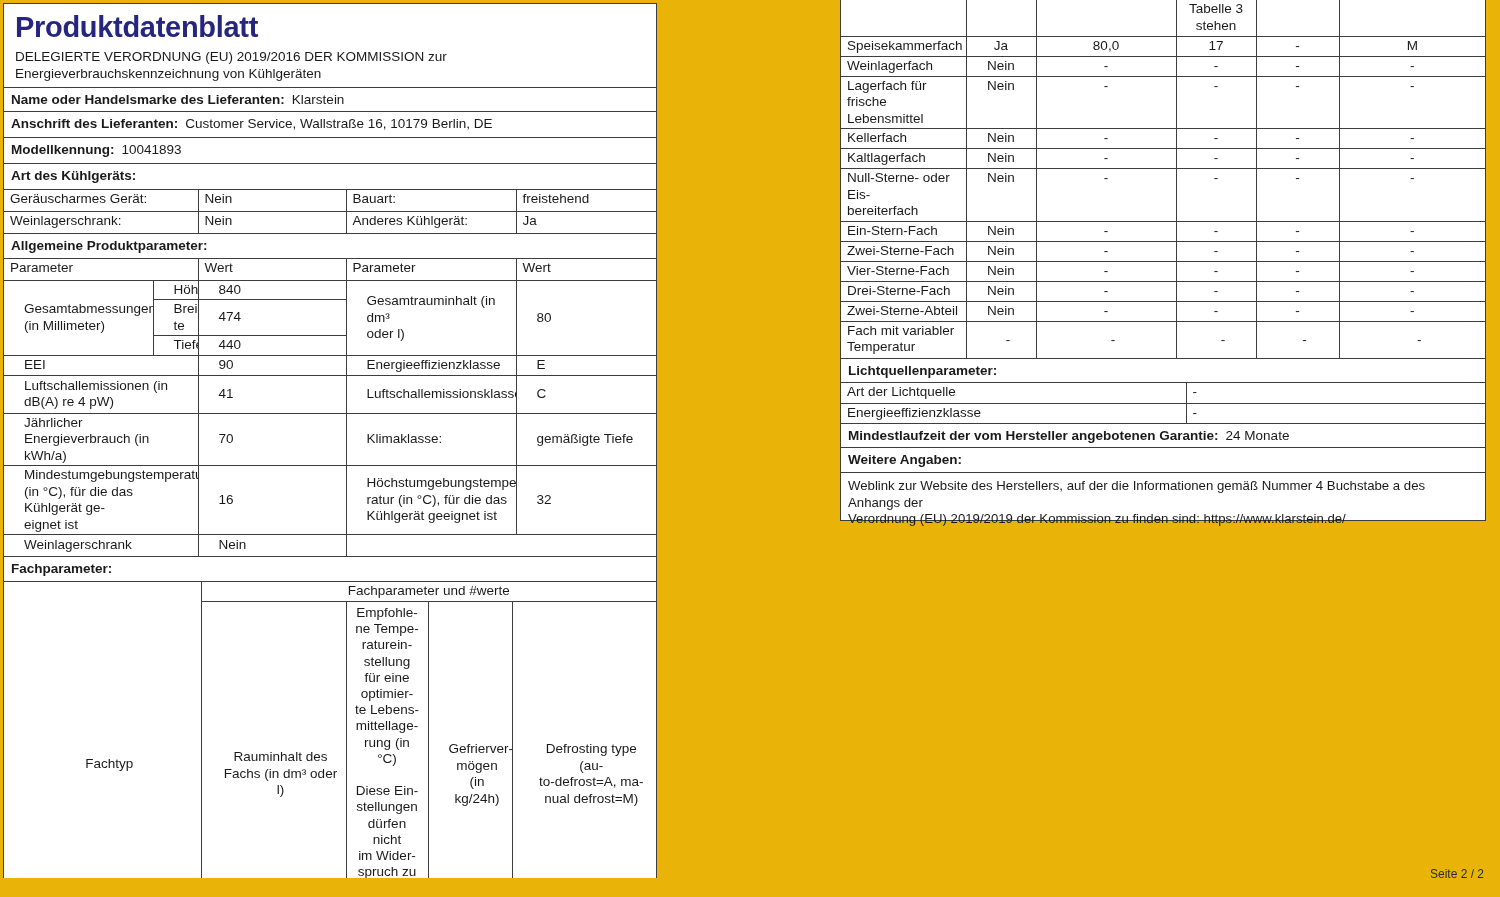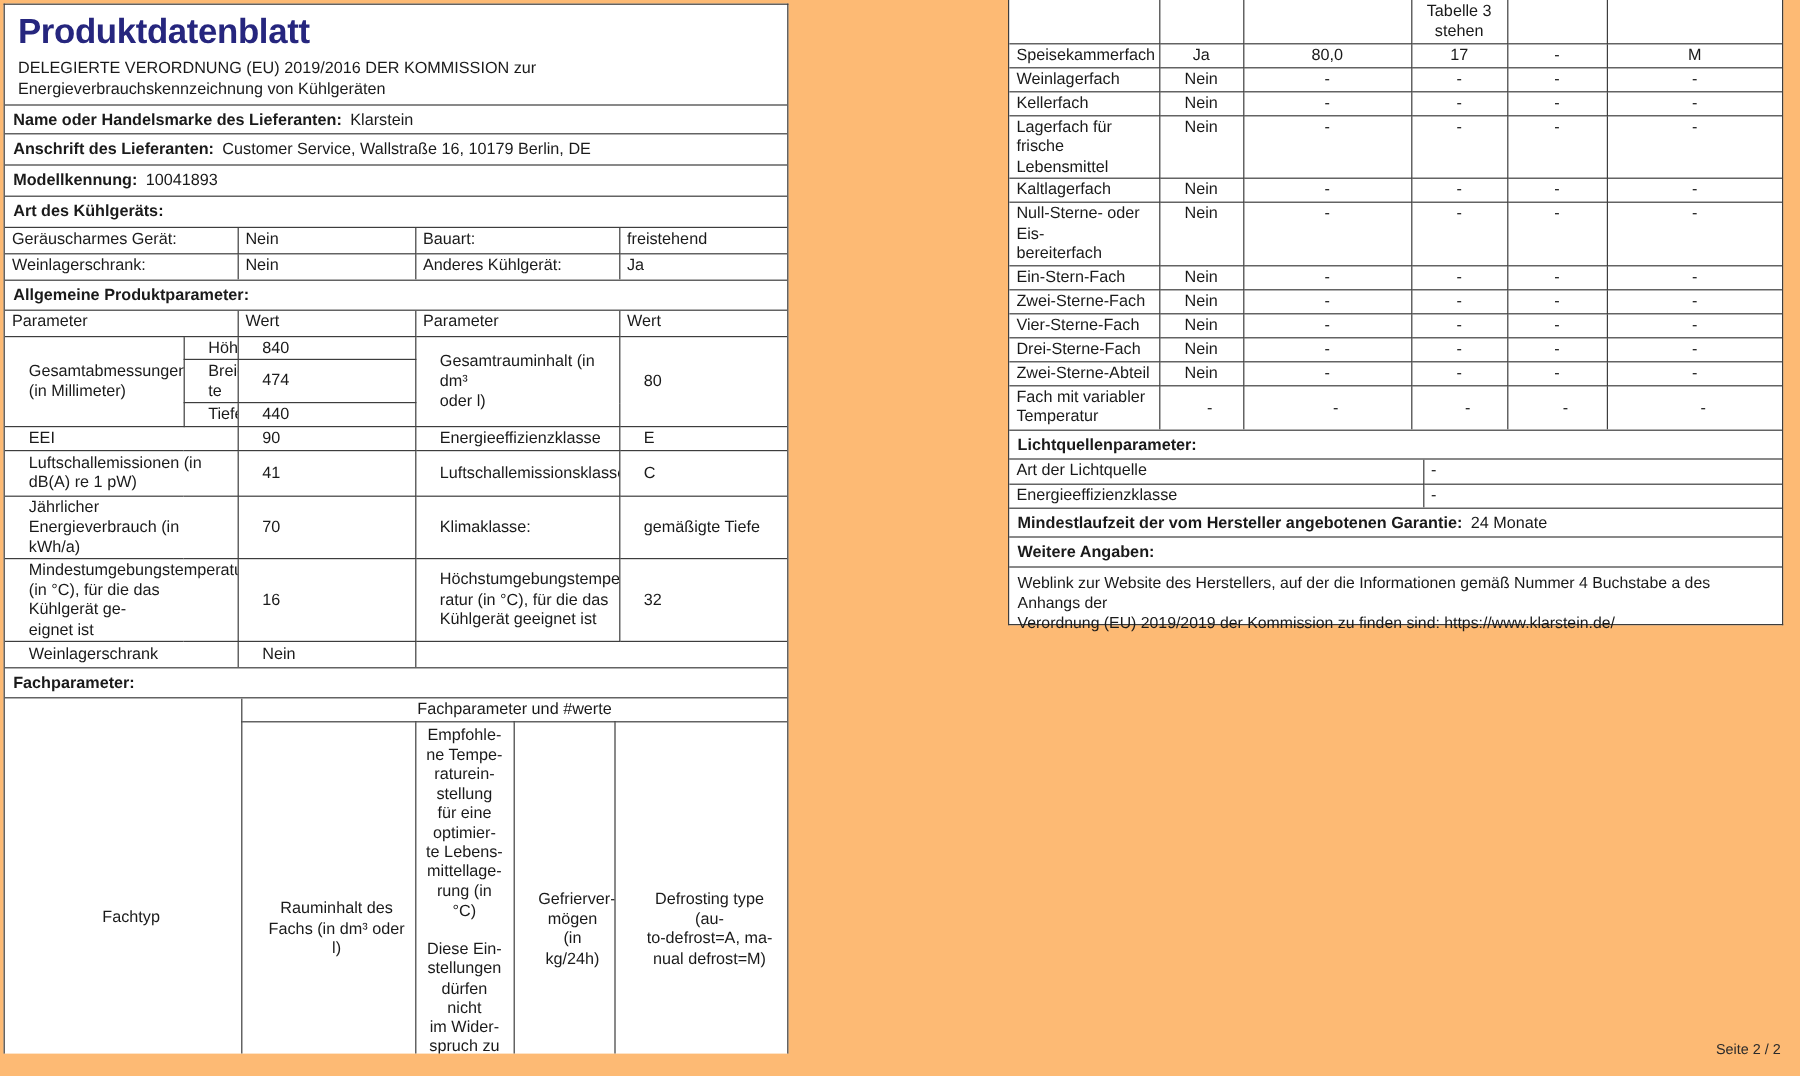--- a/index.html
+++ b/index.html
@@ -1,17 +1,17 @@
 <!DOCTYPE html>
 <html><head>
 <meta charset="utf-8">
 <style>
   html,body{margin:0;padding:0;background:#ffffff;}
   #canvas{
-    position:relative;width:1500px;height:897px;background:#fdba74;overflow:hidden;
+    position:relative;width:1500px;height:897px;background:#eab308;overflow:hidden;
     font-family:"Liberation Sans", sans-serif;color:#1a1a1a;font-size:13.5px;line-height:16.5px;
   }
   .page{position:absolute;background:#fff;box-sizing:border-box;}
   #page1{left:3px;top:3px;width:654px;height:875px;border:1px solid #3d3d3d;border-bottom:none;overflow:hidden;}
   #page2{left:840px;top:0;width:646px;border:1px solid #3d3d3d;border-top:none;}
   #page1 > *, #page2 > *{box-sizing:border-box;}
   #page1 > * + *, #page2 > * + *{border-top:1px solid #3d3d3d;}
 
   .hdrblock{height:83px;padding:7px 11px;overflow:hidden;}
   .doc-title{font-size:29px;line-height:33px;font-weight:bold;color:#26267e;letter-spacing:-0.3px;}
@@ -128,21 +128,21 @@
           <td class="vm">440</td>
         </tr>
         <tr style="height:19px">
           <td colspan="2" class="vm pl">EEI</td>
           <td class="vm">90</td>
           <td class="vm pl">Energieeffizienzklasse</td>
           <td class="vm">E</td>
         </tr>
         <tr style="height:38px">
           <td colspan="2" class="vm pl">Luftschallemissionen (in
-dB(A) re 1 pW)</td>
+dB(A) re 4 pW)</td>
           <td class="vm">41</td>
           <td class="vm pl">Luftschallemissionsklasse</td>
           <td class="vm">C</td>
         </tr>
         <tr style="height:37px">
           <td colspan="2" class="vm pl">Jährlicher Energieverbrauch (in
 kWh/a)</td>
           <td class="vm">70</td>
           <td class="vm pl">Klimaklasse:</td>
           <td class="vm">gemäßigte Tiefe</td>
@@ -252,38 +252,38 @@
           <td class="c">M</td>
         </tr>
         <tr style="height:20px">
           <td class="pl">Weinlagerfach</td>
           <td class="c">Nein</td>
           <td class="c">-</td>
           <td class="c">-</td>
           <td class="c">-</td>
           <td class="c">-</td>
         </tr>
-        <tr style="height:20px">
-          <td class="pl">Kellerfach</td>
-          <td class="c">Nein</td>
-          <td class="c">-</td>
-          <td class="c">-</td>
-          <td class="c">-</td>
-          <td class="c">-</td>
-        </tr>
         <tr style="height:37px">
           <td class="pl">Lagerfach für frische
 Lebensmittel</td>
           <td class="c">Nein</td>
           <td class="c">-</td>
           <td class="c">-</td>
           <td class="c">-</td>
           <td class="c">-</td>
         </tr>
         <tr style="height:20px">
+          <td class="pl">Kellerfach</td>
+          <td class="c">Nein</td>
+          <td class="c">-</td>
+          <td class="c">-</td>
+          <td class="c">-</td>
+          <td class="c">-</td>
+        </tr>
+        <tr style="height:20px">
           <td class="pl">Kaltlagerfach</td>
           <td class="c">Nein</td>
           <td class="c">-</td>
           <td class="c">-</td>
           <td class="c">-</td>
           <td class="c">-</td>
         </tr>
         <tr style="height:37px">
           <td class="pl">Null-Sterne- oder Eis-
 bereiterfach</td>

